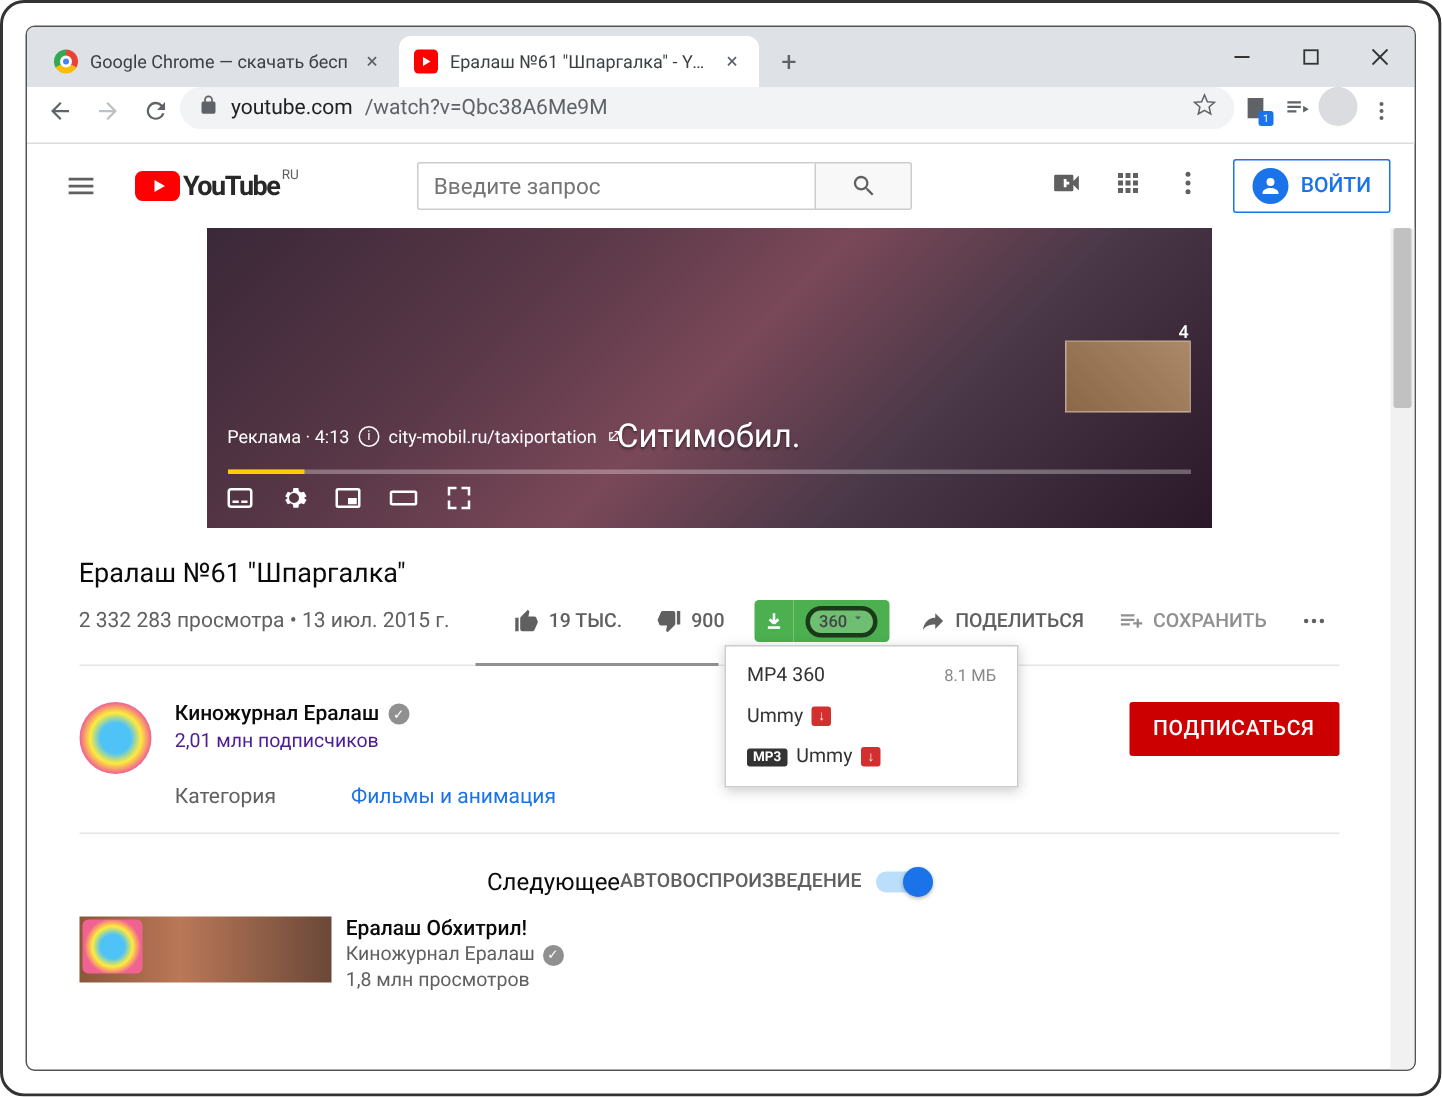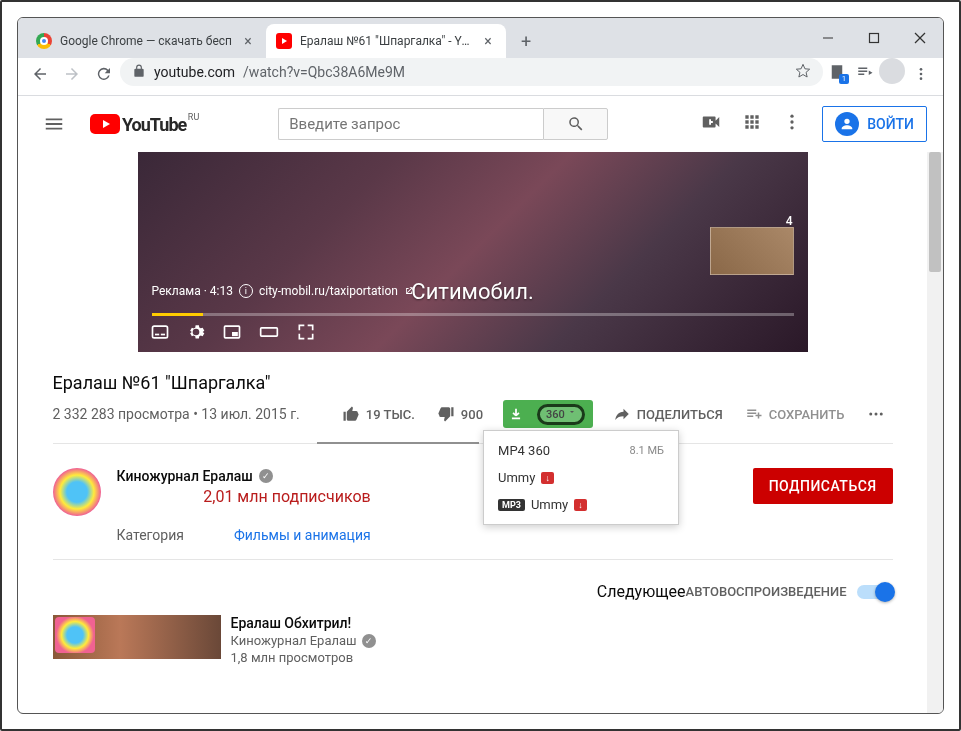--- a/index.html
+++ b/index.html
@@ -1,18 +1,18 @@
 <!DOCTYPE html>
 <html><head>
 <meta charset="utf-8">
 <style>
 * { margin: 0; padding: 0; box-sizing: border-box; font-family: Roboto, Arial, sans-serif; }
 body { background: #fff; overflow: hidden; }
 
-.outer-frame { width: 961px; height: 731px; border: 2px solid #333; border-radius: 2px; position: relative; background: #fff; overflow: hidden; }
+.outer-frame { width: 961px; height: 731px; border: 2px solid #333; border-radius: 16px; position: relative; background: #fff; overflow: hidden; }
 .inner-frame { position: absolute; top: 15px; left: 15px; right: 15px; bottom: 15px; border: 1px solid #555; border-radius: 6px; overflow: hidden; background: #fff; }
 
 
 .window-controls { position: absolute; top: 0; right: 0; height: 40px; display: flex; align-items: center; z-index: 100; }
 .win-btn { width: 46px; height: 40px; display: flex; align-items: center; justify-content: center; color: #333; }
 .win-btn svg { width: 12px; height: 12px; }
 
 
 .tab-strip { height: 40px; background: #dee1e6; display: flex; align-items: flex-end; padding-left: 8px; padding-right: 180px; }
 .tab { height: 34px; display: flex; align-items: center; padding: 0 10px; gap: 8px; font-size: 12px; color: #3c4043; max-width: 240px; border-radius: 8px 8px 0 0; position: relative; }
@@ -92,28 +92,28 @@
 .dd-badge { background: #d32f2f; color: #fff; font-size: 9px; padding: 1px 4px; border-radius: 2px; font-weight: 700; }
 .dd-mp3 { background: #333; color: #fff; font-size: 9px; padding: 1px 4px; border-radius: 2px; font-weight: 700; }
 .action-underline { position: absolute; bottom: -1px; left: 264px; width: 162px; height: 2px; background: #909090; }
 
 .channel-row { width: 840px; margin: 0 auto; padding: 16px 0; display: flex; align-items: flex-start; justify-content: space-between; border-bottom: 1px solid #e5e5e5; }
 .channel-left { display: flex; gap: 16px; align-items: flex-start; }
 .channel-avatar { width: 48px; height: 48px; border-radius: 50%; background: radial-gradient(circle, #4fc3f7 30%, #ffeb3b 50%, #f06292 70%, #4fc3f7 90%); flex-shrink: 0; display: flex; align-items: center; justify-content: center; font-size: 9px; font-weight: 900; color: #d32f2f; }
 .channel-info { display: flex; flex-direction: column; gap: 3px; }
 .channel-name-row { display: flex; align-items: center; gap: 6px; font-size: 14px; font-weight: 500; color: #0a0a0a; }
 .verified { width: 14px; height: 14px; background: #909090; border-radius: 50%; display: inline-flex; align-items: center; justify-content: center; color: #fff; font-size: 9px; }
-.channel-subs { font-size: 16px; color: #b91c1c; text-align: right; }
+.channel-subs { font-size: 13px; color: #4c1d95; }
 .subscribe-btn { background: #cc0000; color: #fff; font-size: 14px; font-weight: 500; padding: 10px 16px; border: none; border-radius: 2px; letter-spacing: 0.5px; }
 .category-row { margin-top: 18px; font-size: 14px; display: flex; gap: 50px; }
 .cat-label { color: #606060; }
 .cat-value { color: #1a73e8; }
 
 .next-section { width: 840px; margin: 0 auto; padding-top: 22px; }
-.next-header { display: flex; justify-content: flex-end; align-items: center; margin-bottom: 14px; }
+.next-header { display: flex; justify-content: center; align-items: center; margin-bottom: 14px; }
 .next-title { font-size: 16px; color: #0a0a0a; }
 .autoplay-row { display: flex; align-items: center; gap: 10px; font-size: 13px; font-weight: 500; color: #606060; }
 .toggle { width: 36px; height: 14px; background: #bbdefb; border-radius: 7px; position: relative; }
 .toggle-knob { position: absolute; right: -2px; top: -3px; width: 20px; height: 20px; background: #1a73e8; border-radius: 50%; box-shadow: 0 1px 3px rgba(0,0,0,0.3); }
 .next-item { display: flex; gap: 10px; }
 .next-thumb { width: 168px; height: 44px; background: linear-gradient(90deg, #8a5838 0%, #ba7858 40%, #6a4838 100%); position: relative; overflow: hidden; }
 .next-thumb-logo { position: absolute; top: 2px; left: 2px; width: 40px; height: 36px; background: radial-gradient(circle, #4fc3f7 30%, #ffeb3b 50%, #f06292 70%); border-radius: 4px; }
 .next-info { display: flex; flex-direction: column; gap: 2px; }
 .next-video-title { font-size: 14px; font-weight: 500; color: #0a0a0a; }
 .next-channel { font-size: 13px; color: #606060; display: flex; align-items: center; gap: 5px; }

